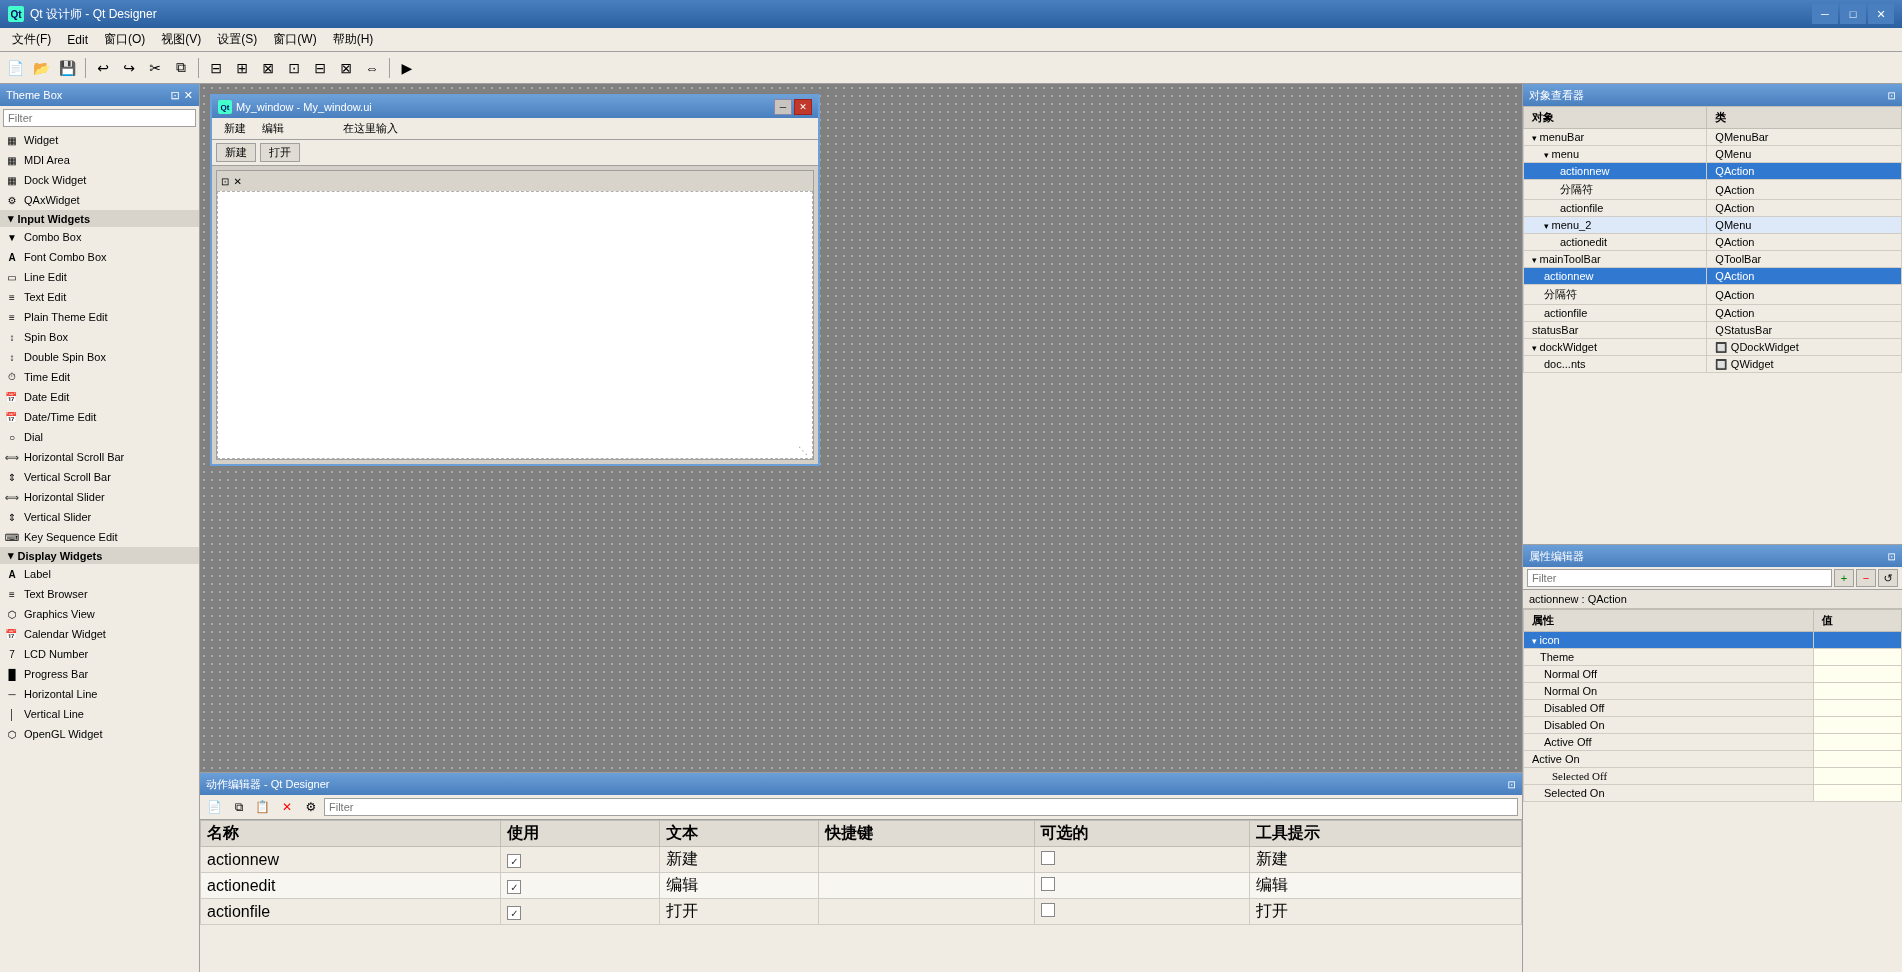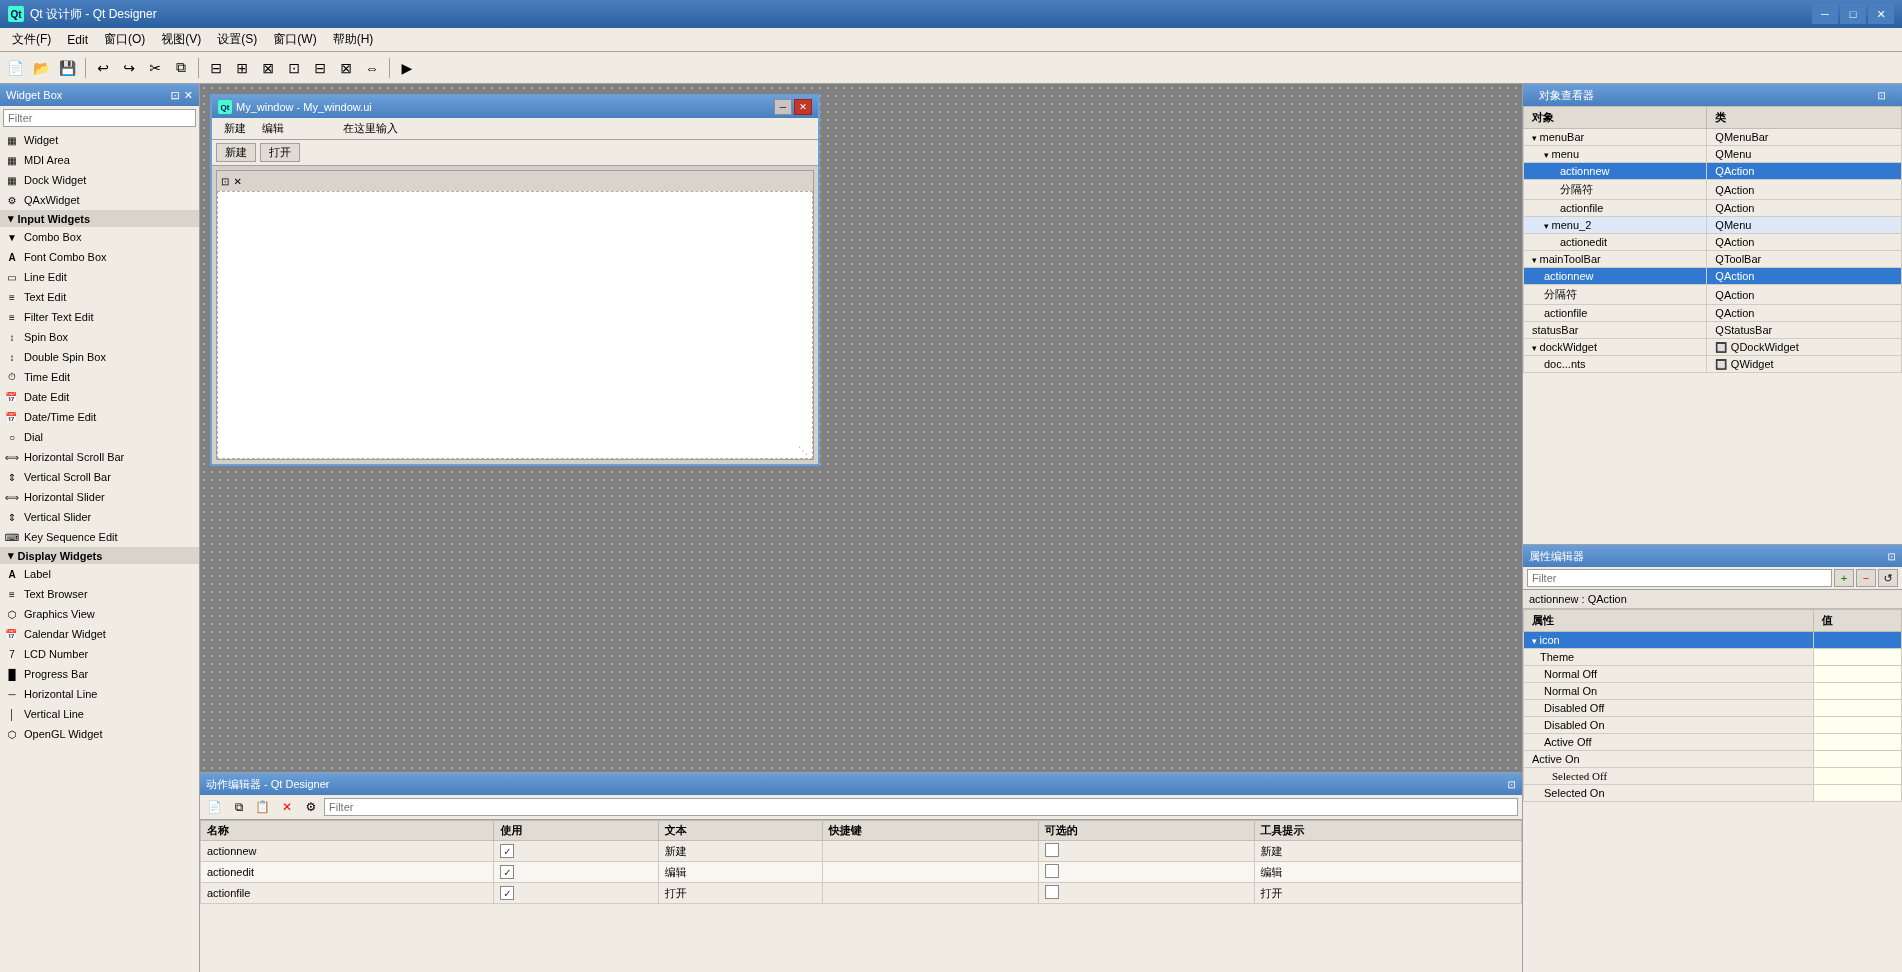--- a/index.html
+++ b/index.html
@@ -204,21 +204,21 @@
       font-size: 11px;
       flex: 1;
     }
     .action-table {
       flex: 1;
       overflow-y: auto;
     }
     .action-table table {
       width: 100%;
       border-collapse: collapse;
-      font-size: 11px;
+      font-size: 16px;
     }
     .action-table th {
       background: #e0dcd4;
       border: 1px solid #c0bdb5;
       padding: 2px 6px;
       text-align: left;
     }
     .action-table td {
       border: 1px solid #d0ccc4;
       padding: 2px 6px;
@@ -239,21 +239,21 @@
     
     .obj-inspector {
       height: 460px;
       display: flex;
       flex-direction: column;
       background: #f0ece4;
     }
     .obj-inspector-header {
       background: linear-gradient(to bottom, #6a9fd8, #4a7fbf);
       color: white;
-      padding: 3px 16px;
+      padding: 3px 6px;
       display: flex;
       justify-content: space-between;
       align-items: center;
       font-size: 11px;
       height: 22px;
     }
     .obj-table {
       flex: 1;
       overflow-y: auto;
     }
@@ -399,21 +399,21 @@
   <button class="toolbar-btn">⊠</button>
   <button class="toolbar-btn">⇔</button>
   <div class="toolbar-sep"></div>
   <button class="toolbar-btn">▶</button>
 </div>
 
 <div class="main-layout">
 
   <div class="widget-box">
     <div class="panel-header">
-      <span>Widget Box</span>
+      <span>Theme Box</span>
       <div class="panel-header-controls">
         <span>⊡</span>
         <span>✕</span>
       </div>
     </div>
     <input class="filter-input" value="" placeholder="Filter" style="">
     <div class="widget-list">
 
       <div class="widget-item">
         <span class="widget-icon">▦</span>
@@ -448,21 +448,21 @@
       <div class="widget-item">
         <span class="widget-icon">▭</span>
         <span>Line Edit</span>
       </div>
       <div class="widget-item">
         <span class="widget-icon">≡</span>
         <span>Text Edit</span>
       </div>
       <div class="widget-item">
         <span class="widget-icon">≡</span>
-        <span>Filter Text Edit</span>
+        <span>Plain Theme Edit</span>
       </div>
       <div class="widget-item">
         <span class="widget-icon">↕</span>
         <span>Spin Box</span>
       </div>
       <div class="widget-item">
         <span class="widget-icon">↕</span>
         <span>Double Spin Box</span>
       </div>
       <div class="widget-item">

